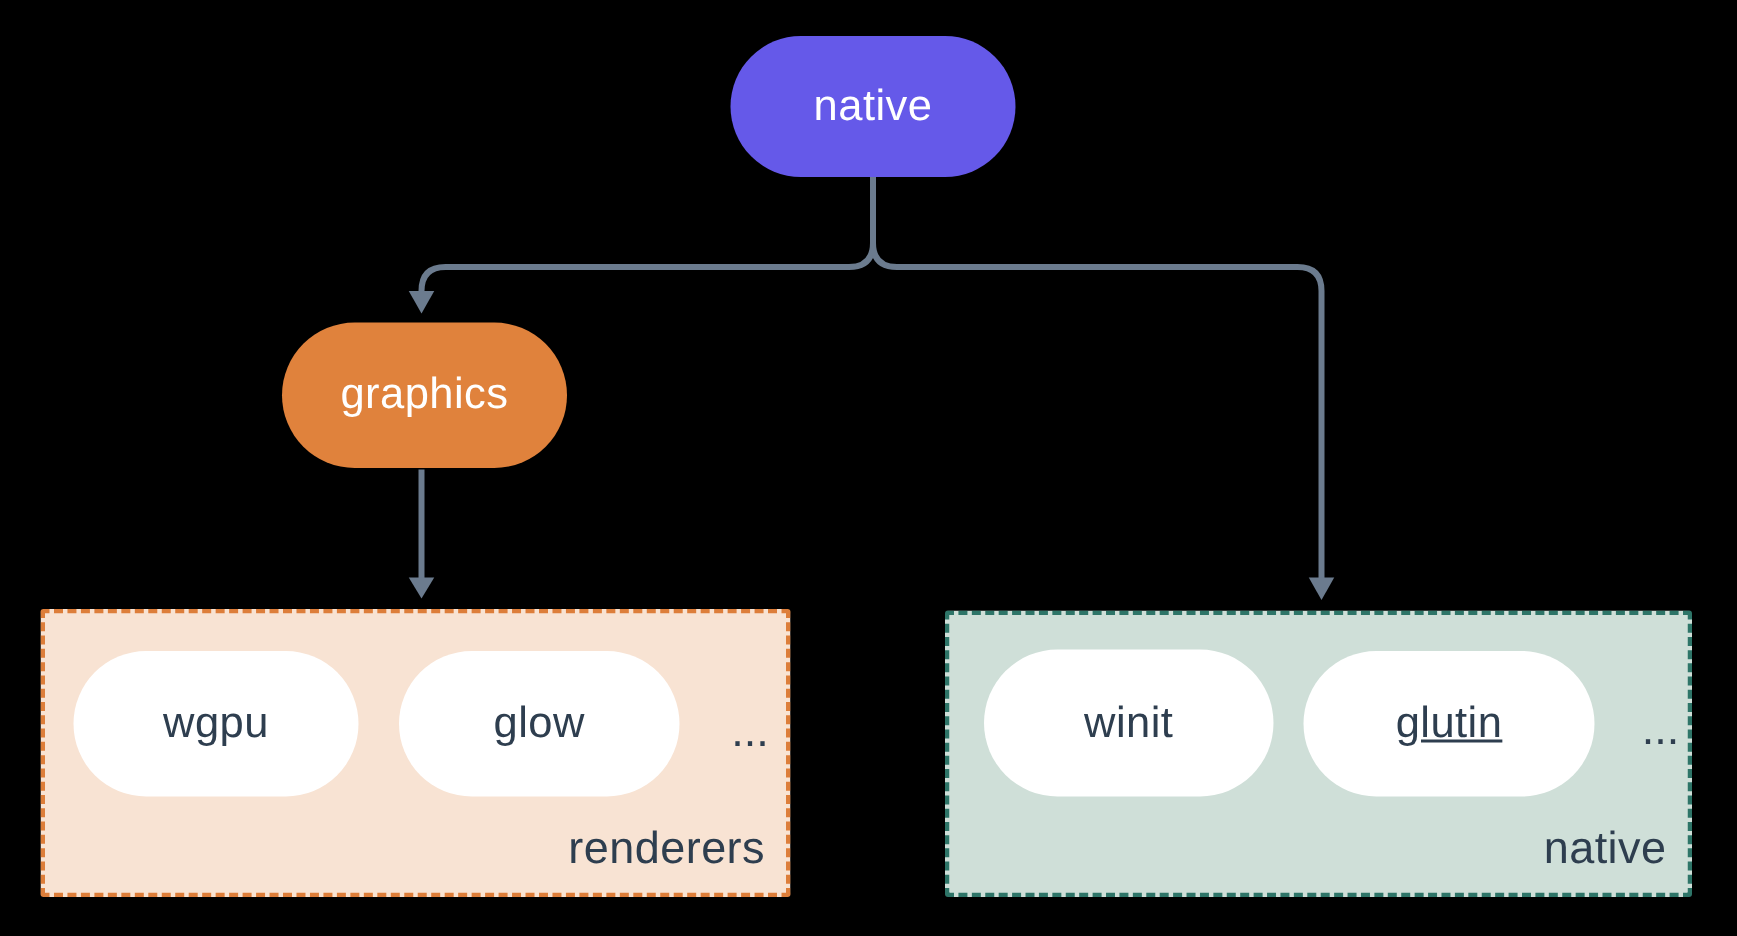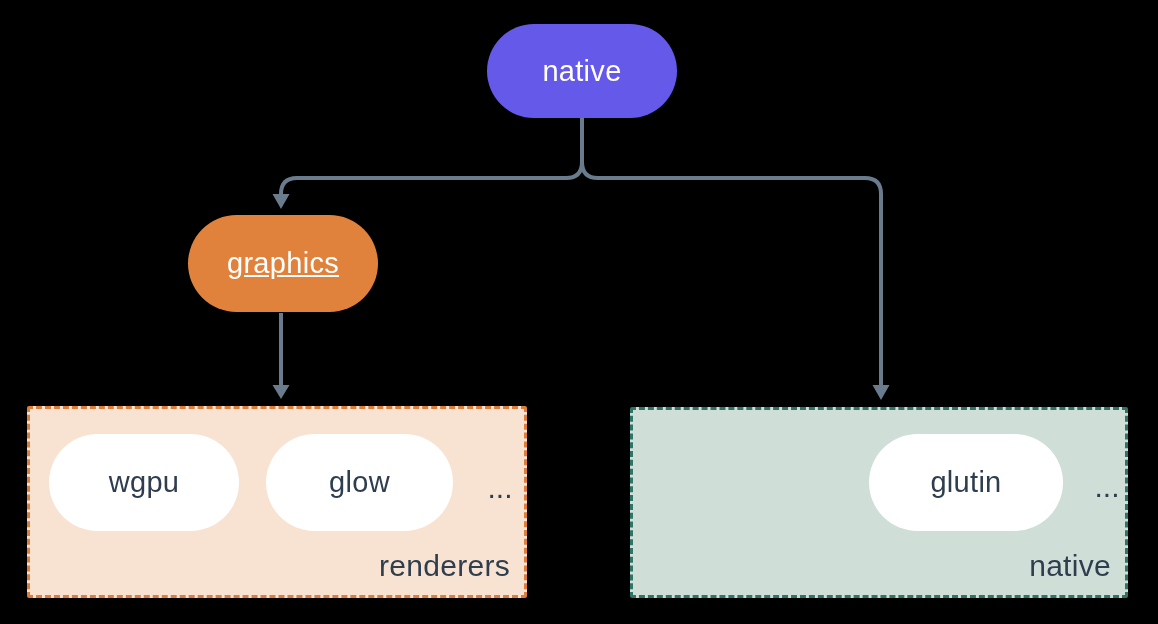--- a/index.html
+++ b/index.html
@@ -52,21 +52,20 @@
   }
   .node-native {
     left: 487px; top: 24px;
     width: 190px; height: 94px;
     background: var(--native-fill);
   }
   .node-graphics {
     left: 188px; top: 215px;
     width: 190px; height: 97px;
     background: var(--graphics-fill);
-    text-decoration: underline;
   }
   .group {
     position: absolute;
     border-radius: 2px;
   }
   .group-renderers {
     left: 27px; top: 406px;
     width: 500px; height: 192px;
     background: var(--renderers-fill);
     border: 3px dashed var(--renderers-border);
@@ -84,21 +83,21 @@
     justify-content: center;
     background: var(--pill-fill);
     border-radius: 60px;
     color: var(--pill-text);
     font-size: 29px;
     letter-spacing: 0.3px;
   }
   .pill-wgpu   { left: 19px;  top: 25px; width: 190px; height: 97px; }
   .pill-glow   { left: 236px; top: 25px; width: 187px; height: 97px; }
   .pill-winit  { left: 23px;  top: 23px; width: 193px; height: 98px; }
-  .pill-glutin { left: 236px; top: 24px; width: 194px; height: 97px; }
+  .pill-glutin { left: 236px; top: 24px; width: 194px; height: 97px; text-decoration: underline; }
   .ellipsis {
     position: absolute;
     display: flex;
     align-items: center;
     justify-content: center;
     color: var(--pill-text);
     font-size: 30px;
     font-weight: 500;
     height: 97px;
     width: 44px;
@@ -142,20 +141,23 @@
       <span>glow</span>
     </div>
     <div class="pill pill-wgpu">
       <span>wgpu</span>
     </div>
     <div class="ellipsis ellipsis-renderers">...</div>
     <div class="group-label">renderers</div>
   </div>
 
   <div class="group group-shells">
+    <div class="pill pill-winit">
+      <span>winit</span>
+    </div>
     <div class="pill pill-glutin">
       <span>glutin</span>
     </div>
     <div class="ellipsis ellipsis-shells">...</div>
     <div class="group-label">native</div>
   </div>
 
 </div>
 
 </body></html>

